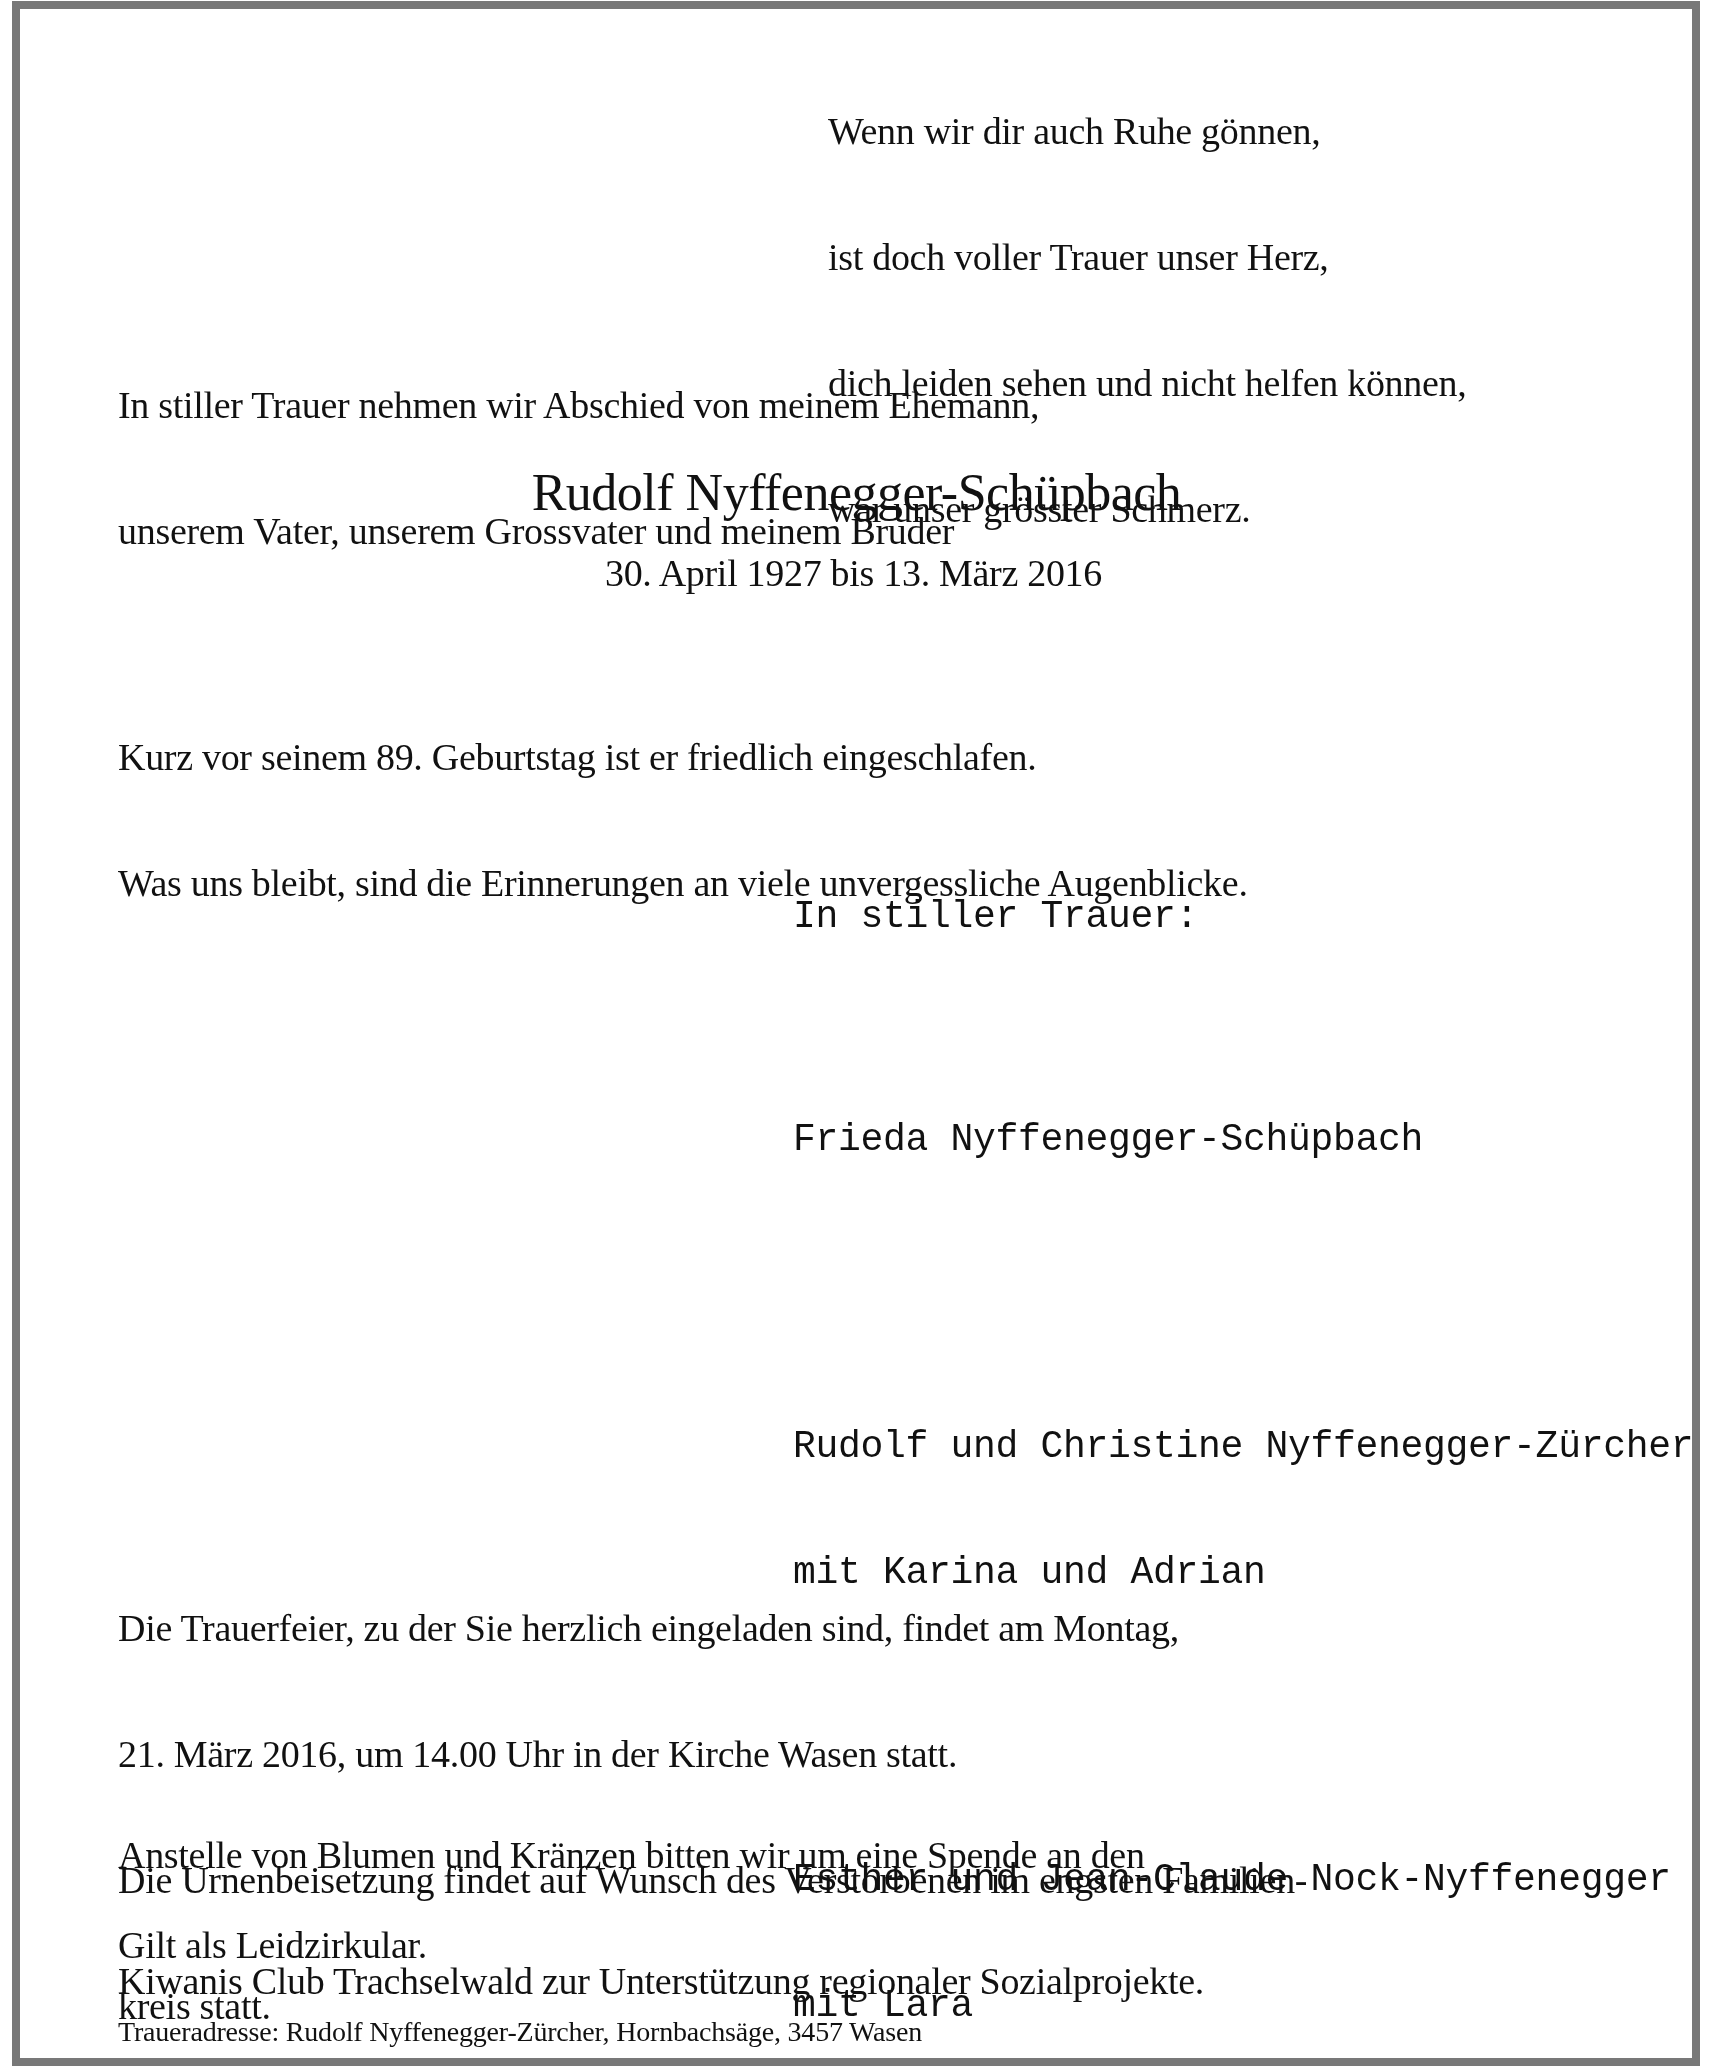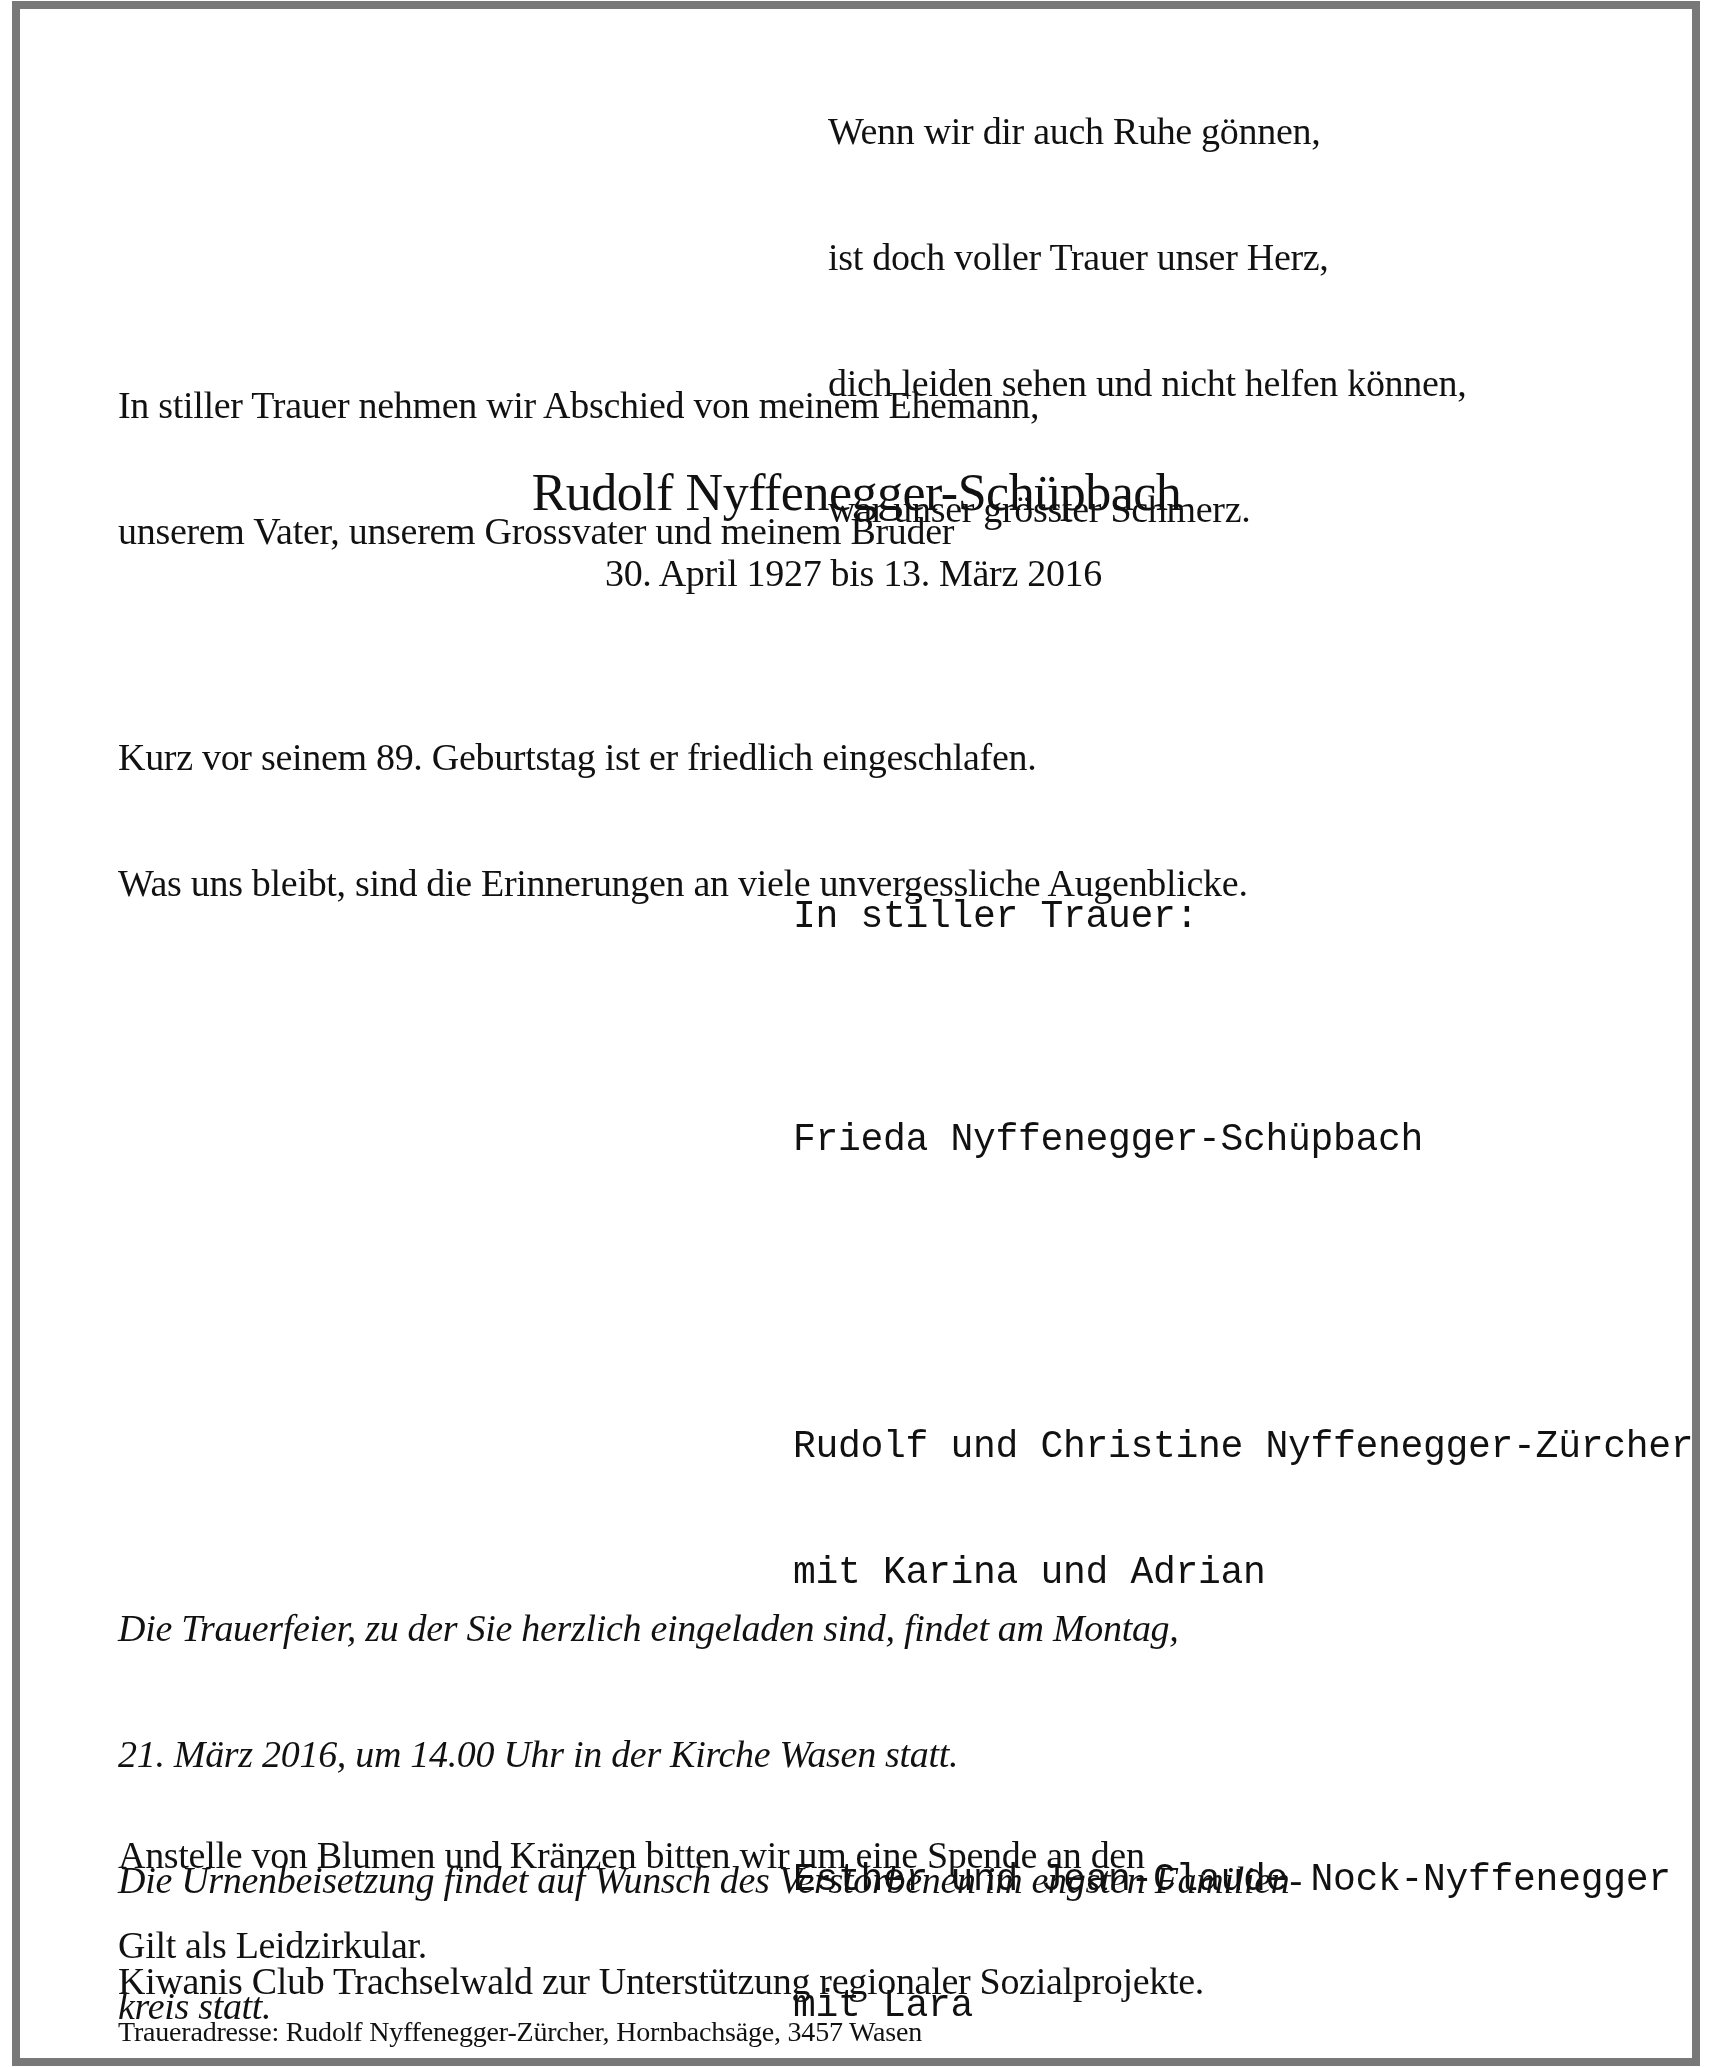--- a/index.html
+++ b/index.html
@@ -19,21 +19,21 @@
   .intro { left: 118px; top: 300px; }
   .name {
     left: 0; width: 1713px; text-align: center; top: 445px;
     font-size: 52px; line-height: 96px; letter-spacing: -0.5px;
   }
   .dates { left: 0; width: 1707px; text-align: center; top: 552px; }
   .kurz { left: 118px; top: 652px; }
   .mourners { left: 793px; top: 812px; }
   .mourners .grp { display: block; margin-bottom: 13px; font-family: Liberation Mono, monospace; }
   .ceremony { left: 118px; top: 1523px; }
-  .ceremony .line { line-height: 42px; font-style: italic; }
+  .ceremony .line { line-height: 42px; }
   .donation { left: 118px; top: 1750px; }
   .leid { left: 118px; top: 1924px; }
   .address { left: 118px; top: 2000px; font-size: 28px; line-height: 32px; letter-spacing: -0.2px; margin-top: 16px; }
 </style>
 </head>
 <body>
 
 <div class="frame"></div>
 
 <div class="blk body-txt poem">

